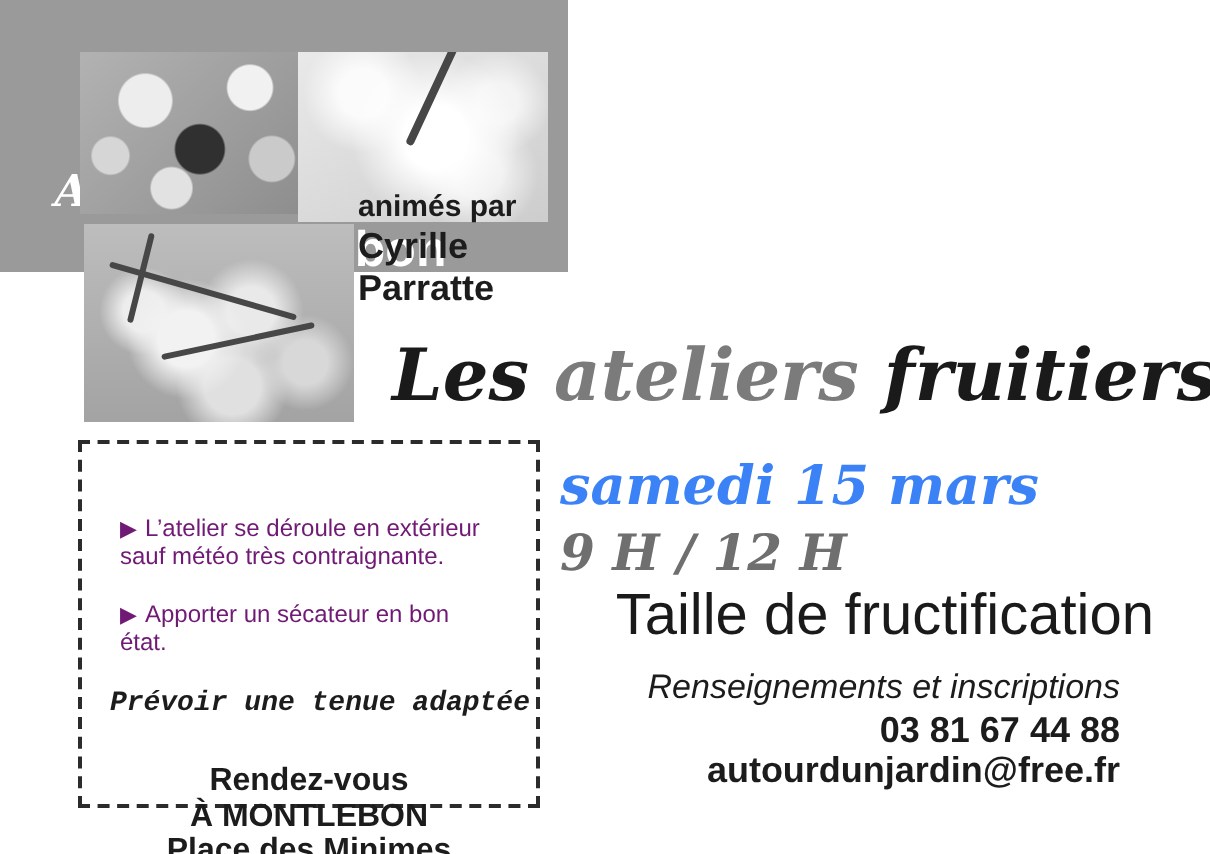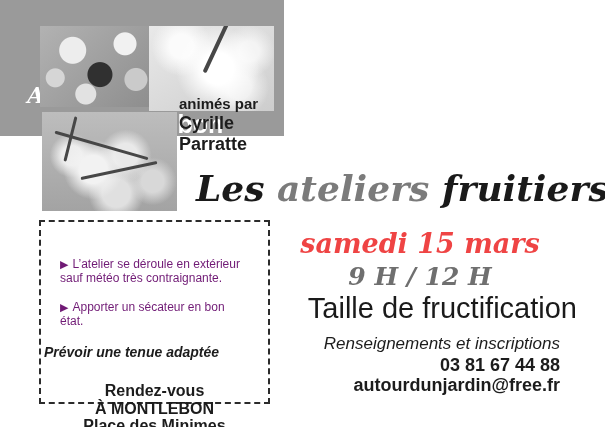--- a/index.html
+++ b/index.html
@@ -64,25 +64,25 @@
   .title{left:196px;top:166px;width:390px;text-align:center;font-size:36px;line-height:44px;white-space:nowrap;}
   .t-black{color:#1a1a1a;}
   .t-gray{color:#7b7b7b;}
   
   .infobox{
     left:39px;top:220px;width:231px;height:184px;box-sizing:border-box;
     border:2px dashed #2b2b2b;padding:20px 3px 0 3px;
   }
   .bullet-line{margin:16px;font-size:12px;line-height:13.5px;color:#701a75;}
   .tri{font-family:"DejaVu Sans",sans-serif;font-size:11px;margin-right:4px;}
-  .note{margin:14px 0 0 0;text-align:left;font-weight:bold;font-style:italic;font-size:14px;}
+  .note{margin:14px 0 0 0;text-align:right;font-weight:bold;font-style:italic;font-size:14px;font-family:Liberation Mono, monospace;}
   .meet{margin-top:22px;text-align:center;font-weight:bold;font-size:16px;line-height:17.5px;}
   
-  .date{left:280px;top:228px;width:280px;text-align:center;font-size:27px;color:#ef4444;white-space:nowrap;}
-  .time{left:280px;top:262px;width:280px;text-align:center;font-size:25px;color:#6f6f6f;white-space:nowrap;}
+  .date{left:280px;top:228px;width:280px;text-align:left;font-size:27px;color:#3b82f6;white-space:nowrap;}
+  .time{left:280px;top:262px;width:280px;text-align:left;font-size:25px;color:#6f6f6f;white-space:nowrap;}
   .subject{left:285px;top:292px;width:292px;text-align:right;font-size:29px;color:#1a1a1a;white-space:nowrap;}
   
   .contact{left:300px;top:334px;width:260px;text-align:right;}
   .c-label{font-style:italic;font-size:17px;line-height:20px;}
   .c-phone{font-weight:bold;font-size:18px;line-height:20px;margin-top:1px;}
   .c-email{font-weight:bold;font-size:18px;line-height:20px;}
 </style>
 </head>
 <body>
 

